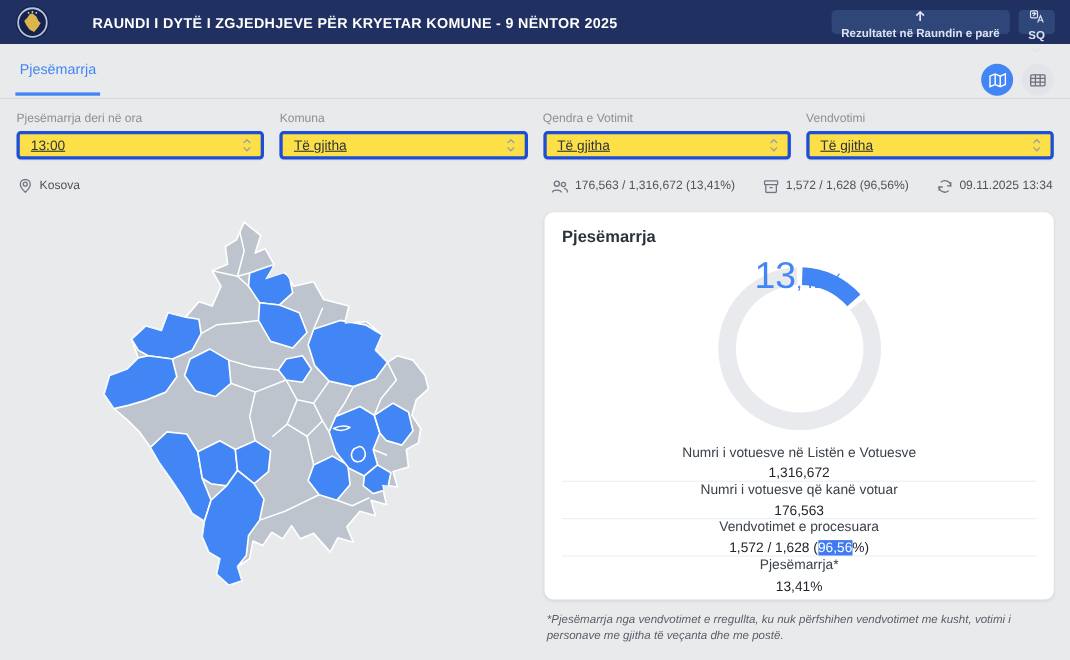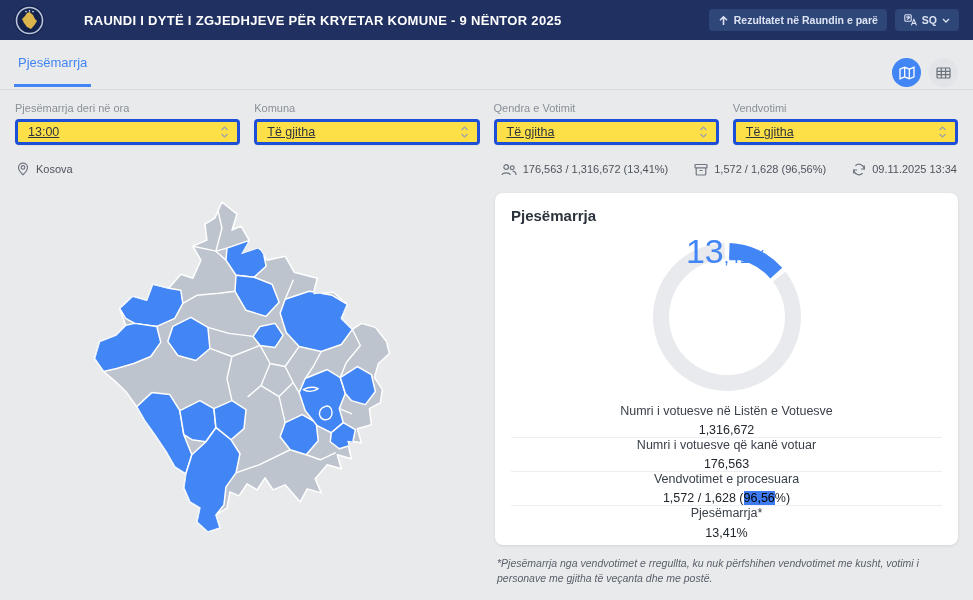--- a/index.html
+++ b/index.html
@@ -9,21 +9,21 @@
   }
   *{box-sizing:border-box; margin:0; padding:0;}
   body{font-family:"Liberation Sans", sans-serif; background:#fff;}
   .app{position:relative; width:973px; height:600px; background:var(--page-bg); overflow:hidden;}
 
   
   .header{position:absolute; left:0; top:0; width:100%; height:40px; background:var(--header-bg);
     display:flex; align-items:center; padding:0 14px; gap:12px;}
   .header h1{font-size:13px; color:#fff; font-weight:bold; letter-spacing:.3px; flex:1; white-space:nowrap;padding-left:27px;}
   .hbtn{display:inline-flex; align-items:center; gap:5px; background:var(--header-btn-bg); color:#dce3f3;
-    font-family:inherit; font-size:10.5px; font-weight:bold; padding:0 9px; height:22px; border-radius:4px; border:none; cursor:pointer; white-space:nowrap;}
+    font-family:inherit; font-size:10.5px; font-weight:bold; padding:0 9px; height:22px; border-radius:4px; border:none; cursor:pointer; white-space:nowrap;flex-direction:column;}
   .hbtn svg{flex:none;}
   .hactions{display:flex; gap:8px; align-items:center;}
 
   
   .tabbar{position:absolute; top:40px; left:0; width:100%; height:50px; border-bottom:1px solid #d8dade;}
   .tab{position:absolute; left:14px; top:0; height:47px; display:flex; align-items:center; padding:0 4px;
     color:var(--accent); font-size:13px; border-bottom:3px solid var(--accent); cursor:pointer;}
   .view-toggle{position:absolute; right:15px; top:18px; display:flex; gap:8px;}
   .circle-btn{width:29px; height:29px; border-radius:50%; border:none; cursor:pointer; display:flex; align-items:center; justify-content:center;}
   .circle-btn.active{background:var(--accent); color:#fff;}
@@ -60,21 +60,21 @@
   .donut-wrap svg{display:block;}
   .center-label{position:absolute; inset:0; display:flex; align-items:flex-start; justify-content:center; color:var(--accent);}
   .cl-inner{display:flex; align-items:baseline;}
   .cl-big{font-size:34px;}
   .cl-small{font-size:19px;}
   .rows{margin-top:2px;}
   .row{display:flex; align-items:center; justify-content:space-between; height:34px; border-bottom:1px solid #eceef1; font-size:12.5px;flex-direction:column;}
   .row:last-child{border-bottom:none;}
   .row .rlabel{color:#3a414a;}
   .row .rvalue{color:#22272d;}
-  .sel{background:var(--highlight-bg); color:#000000;}
+  .sel{background:var(--highlight-bg); color:#ffffff;}
 
   .footnote{position:absolute; left:497px; top:556px; width:452px; font-size:10.5px; font-style:italic;
     color:#596069; line-height:1.45;}
 </style>
 </head>
 <body>
 
 <div class="app">
 
   <header class="header">

